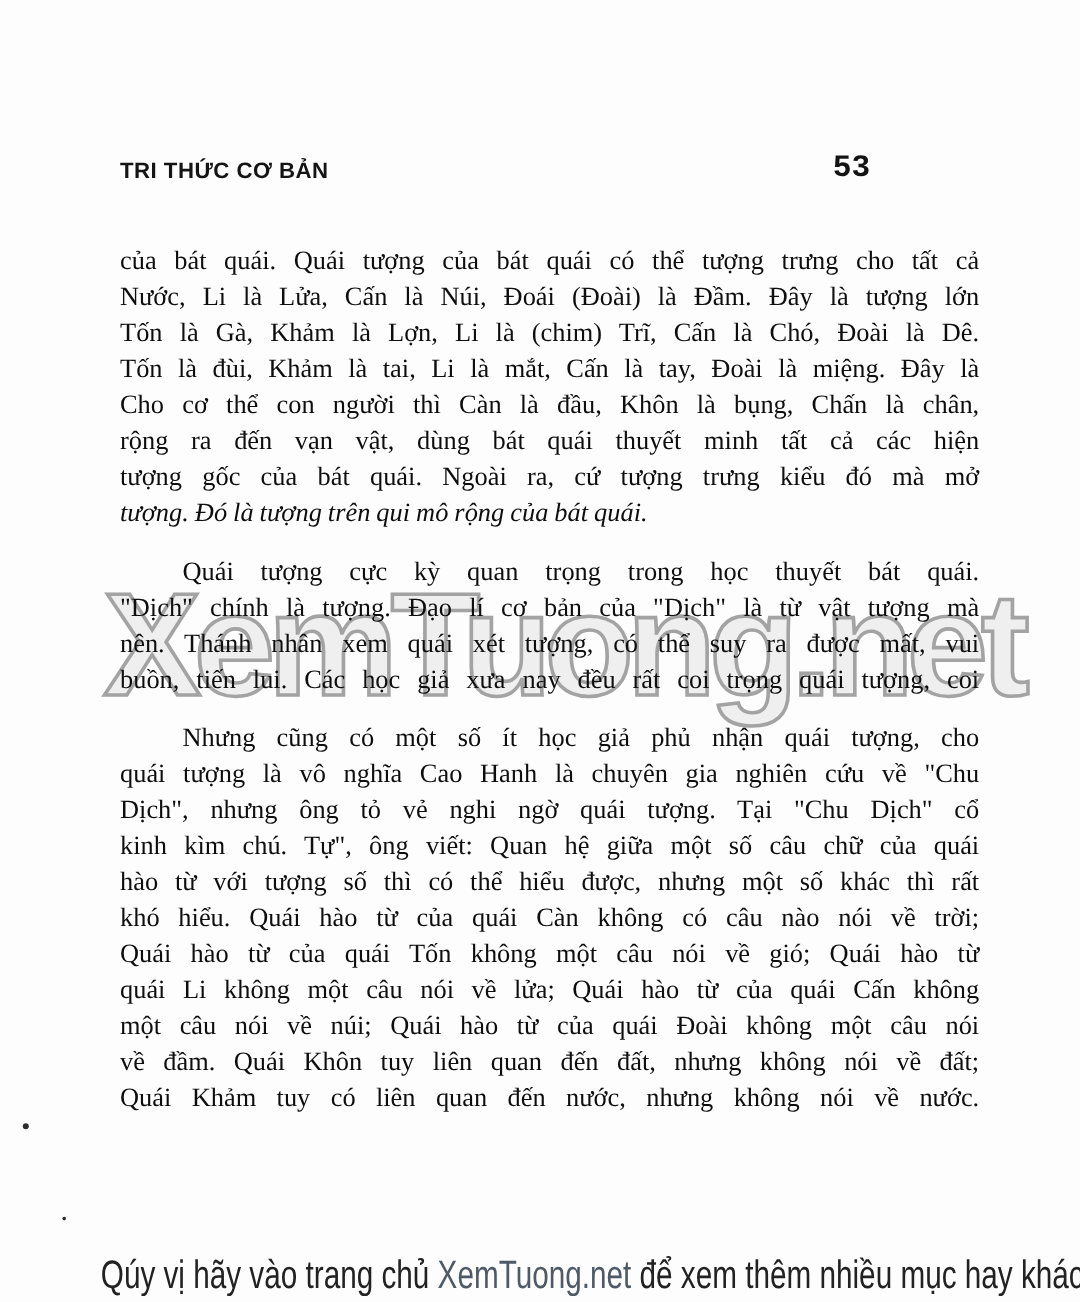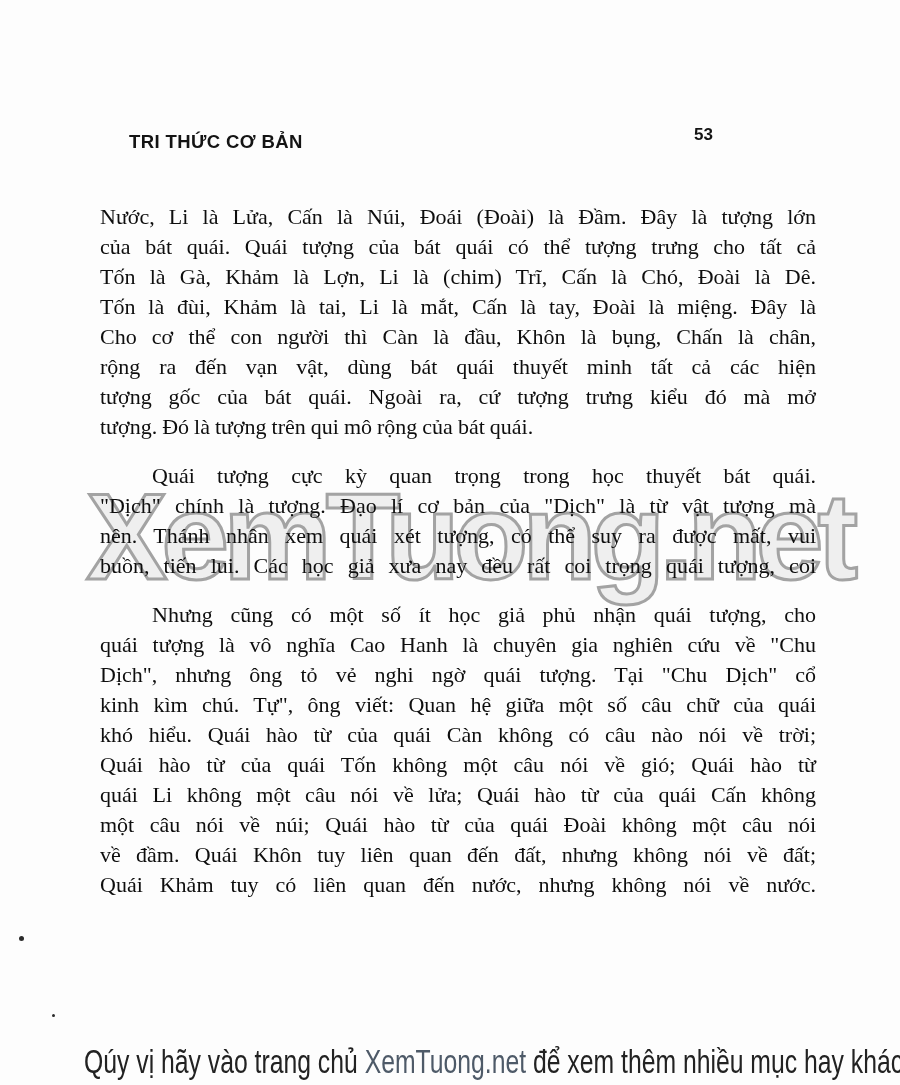--- a/index.html
+++ b/index.html
@@ -9,47 +9,46 @@
     margin:0 auto;
     background:#fdfdfd;
     overflow:hidden;
     font-family:"Liberation Serif", serif;
   }
   .header-title {
     position:absolute; left:100px; top:131px;
     font-family:"Liberation Sans", sans-serif;
     font-weight:700; font-size:18.5px; letter-spacing:0.4px;
     color:#141414;
-    margin-left:29px;
   }
   .page-number {
     position:absolute; left:694px; top:125px;
-    font-family:Liberation Sans, sans-serif;
-    font-weight:600; font-size:17px; color:#141414;
+    font-family:Liberation Mono, monospace;
+    font-weight:600; font-size:26px; color:#141414;
   }
   .watermark {
     position:absolute; left:86px; top:476px; z-index:0;
     font-family:"Liberation Sans", sans-serif;
     font-weight:700; font-size:122px; line-height:1;
     letter-spacing:-6px; white-space:nowrap;
     color:#efefef;
     -webkit-text-stroke:3px #a3a3a3;
     text-shadow:0 0 1px #b5b5b5;
   }
   .body-text {
     position:absolute; left:100px; top:202px; width:716px; z-index:1;
     color:#0e0e0e;
   }
   .paragraph { margin:0 0 19px 0; }
   .paragraph .line {
     height:30px; line-height:30px; font-size:22px;
     text-align:justify; text-align-last:justify;
     word-spacing:-0.5px; white-space:nowrap; overflow:visible;
   }
-  .paragraph .line.last { text-align-last:left; }
+  .paragraph .line.last { text-align-last:left;font-style:italic; }
   .paragraph.indent .line.first { text-indent:52px; }
   .footer {
     position:absolute; left:84px; bottom:4px; z-index:2;
     font-family:"Liberation Sans", sans-serif;
     font-size:33px; white-space:nowrap;
     transform:scaleX(0.75); transform-origin:left center;
     color:#222222;
   }
   .speck { position:absolute; background:#2b2b2b; border-radius:50%; z-index:1; }
   .speck-1 { left:19px; top:936px; width:5px; height:5px; }
@@ -61,40 +60,41 @@
 <div class="page">
 
   <div class="header-title">TRI THỨC CƠ BẢN</div>
 
   <div class="page-number">53</div>
 
   <div class="watermark" style="color: rgb(239, 239, 239); -webkit-text-stroke: 3px rgb(163, 163, 163);">XemTuong.net</div>
 
   <div class="body-text" id="body-text">
       <div class="paragraph">
+        <div class="line">của bát quái. Quái tượng của bát quái có thể tượng trưng cho tất cả</div>
         <div class="line first">Nước, Li là Lửa, Cấn là Núi, Đoái (Đoài) là Đầm. Đây là tượng lớn</div>
-        <div class="line">của bát quái. Quái tượng của bát quái có thể tượng trưng cho tất cả</div>
         <div class="line">Tốn là Gà, Khảm là Lợn, Li là (chim) Trĩ, Cấn là Chó, Đoài là Dê.</div>
         <div class="line">Tốn là đùi, Khảm là tai, Li là mắt, Cấn là tay, Đoài là miệng. Đây là</div>
         <div class="line">Cho cơ thể con người thì Càn là đầu, Khôn là bụng, Chấn là chân,</div>
         <div class="line">rộng ra đến vạn vật, dùng bát quái thuyết minh tất cả các hiện</div>
         <div class="line">tượng gốc của bát quái. Ngoài ra, cứ tượng trưng kiểu đó mà mở</div>
         <div class="line last">tượng. Đó là tượng trên qui mô rộng của bát quái.</div>
       </div>
       <div class="paragraph indent">
         <div class="line first">Quái tượng cực kỳ quan trọng trong học thuyết bát quái.</div>
         <div class="line">"Dịch" chính là tượng. Đạo lí cơ bản của "Dịch" là từ vật tượng mà</div>
         <div class="line">nên. Thánh nhân xem quái xét tượng, có thể suy ra được mất, vui</div>
         <div class="line">buồn, tiến lui. Các học giả xưa nay đều rất coi trọng quái tượng, coi</div>
       </div>
       <div class="paragraph indent">
         <div class="line first">Nhưng cũng có một số ít học giả phủ nhận quái tượng, cho</div>
         <div class="line">quái tượng là vô nghĩa Cao Hanh là chuyên gia nghiên cứu về "Chu</div>
         <div class="line">Dịch", nhưng ông tỏ vẻ nghi ngờ quái tượng. Tại "Chu Dịch" cổ</div>
         <div class="line">kinh kìm chú. Tự", ông viết: Quan hệ giữa một số câu chữ của quái</div>
+        <div class="line">hào từ với tượng số thì có thể hiểu được, nhưng một số khác thì rất</div>
         <div class="line">khó hiểu. Quái hào từ của quái Càn không có câu nào nói về trời;</div>
         <div class="line">Quái hào từ của quái Tốn không một câu nói về gió; Quái hào từ</div>
         <div class="line">quái Li không một câu nói về lửa; Quái hào từ của quái Cấn không</div>
         <div class="line">một câu nói về núi; Quái hào từ của quái Đoài không một câu nói</div>
         <div class="line">về đầm. Quái Khôn tuy liên quan đến đất, nhưng không nói về đất;</div>
         <div class="line">Quái Khảm tuy có liên quan đến nước, nhưng không nói về nước.</div>
       </div>
     </div>
 
   <div class="footer">

